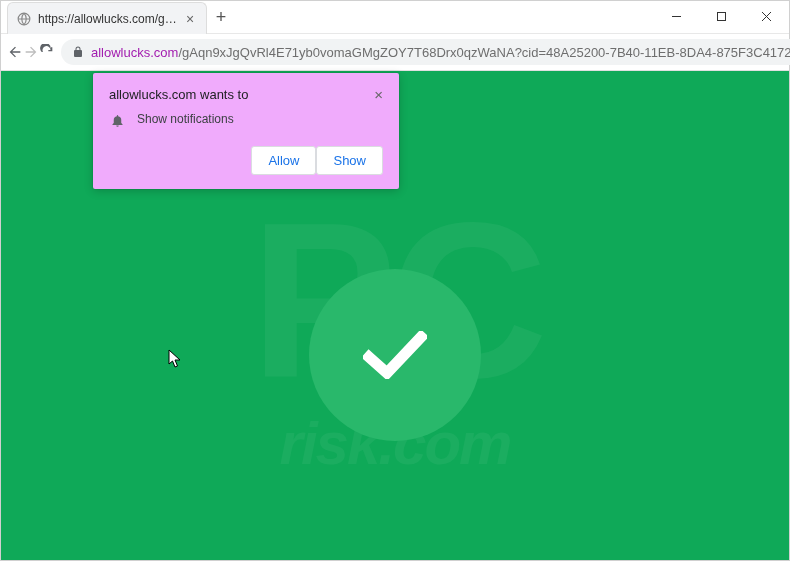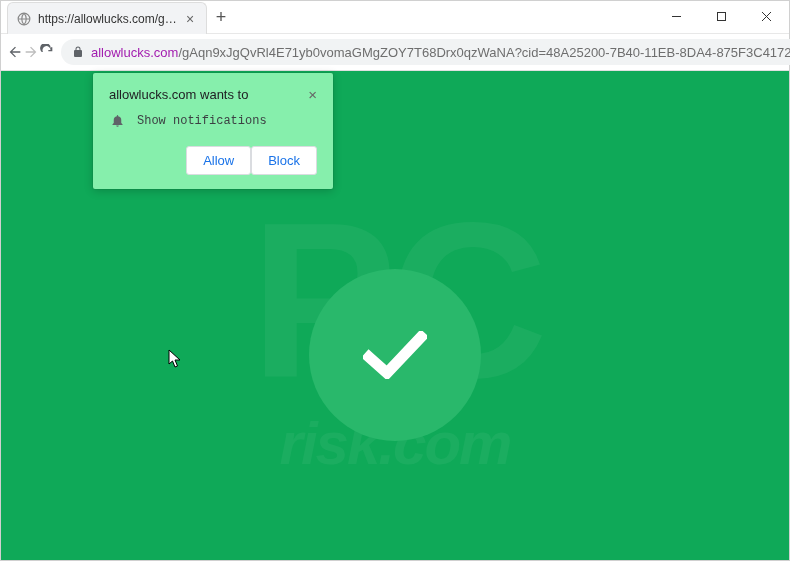--- a/index.html
+++ b/index.html
@@ -166,22 +166,22 @@
       justify-content: center;
     }
     .check {
       width: 64px;
       height: 48px;
     }
     .notif-popup {
       position: absolute;
       left: 92px;
       top: 72px;
-      width: 240px;
-      background: #86efac;
+      width: 306px;
+      background: #f0abfc;
       box-shadow: 0 2px 10px rgba(0,0,0,0.2), 0 0 0 1px rgba(0,0,0,0.05);
       border-radius: 2px;
       padding: 14px 16px 14px 16px;
       font-size: 13px;
       color: #202124;
     }
     .notif-header {
       display: flex;
       align-items: flex-start;
       justify-content: space-between;
@@ -189,23 +189,22 @@
     }
     .notif-title { font-size: 13px; color: #202124; }
     .notif-close {
       color: #666;
       font-size: 15px;
       cursor: pointer;
       line-height: 1;
     }
     .notif-row {
       display: flex;
-      align-items: flex-end;
+      align-items: flex-start;
       margin-bottom: 18px;
-      font-family: Liberation Mono, monospace;
     }
     .bell-icon {
       width: 16px;
       height: 16px;
       margin-right: 12px;
       display: flex;
       align-items: center;
       justify-content: center;
       color: #5f6368;
     }
@@ -342,17 +341,17 @@
     <div class="notif-row">
       <span class="bell-icon">
         <svg width="15" height="15" viewBox="0 0 24 24">
             <path d="M12 22a2 2 0 002-2h-4a2 2 0 002 2zm6-6V11a6 6 0 00-5-5.9V4a1 1 0 10-2 0v1.1A6 6 0 006 11v5l-2 2v1h16v-1l-2-2z" fill="#5f6368"></path>
           </svg>
       </span>
       <span class="notif-text">Show notifications</span>
     </div>
     <div class="notif-buttons">
       <button class="notif-btn">Allow</button>
-      <button class="notif-btn">Block</button>
+      <button class="notif-btn">Show</button>
     </div>
   </div>
 
 </div>
 
 </body></html>

